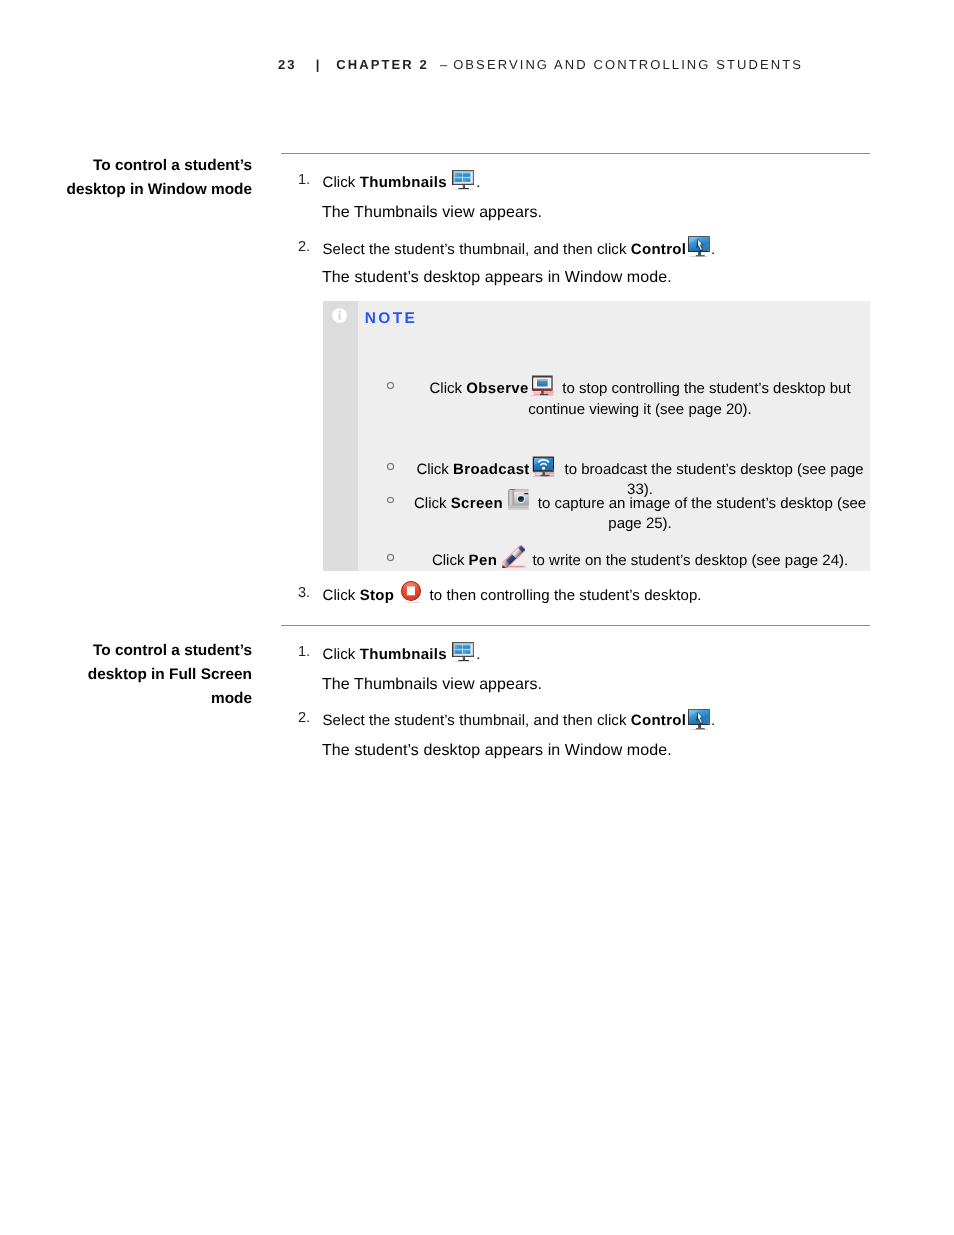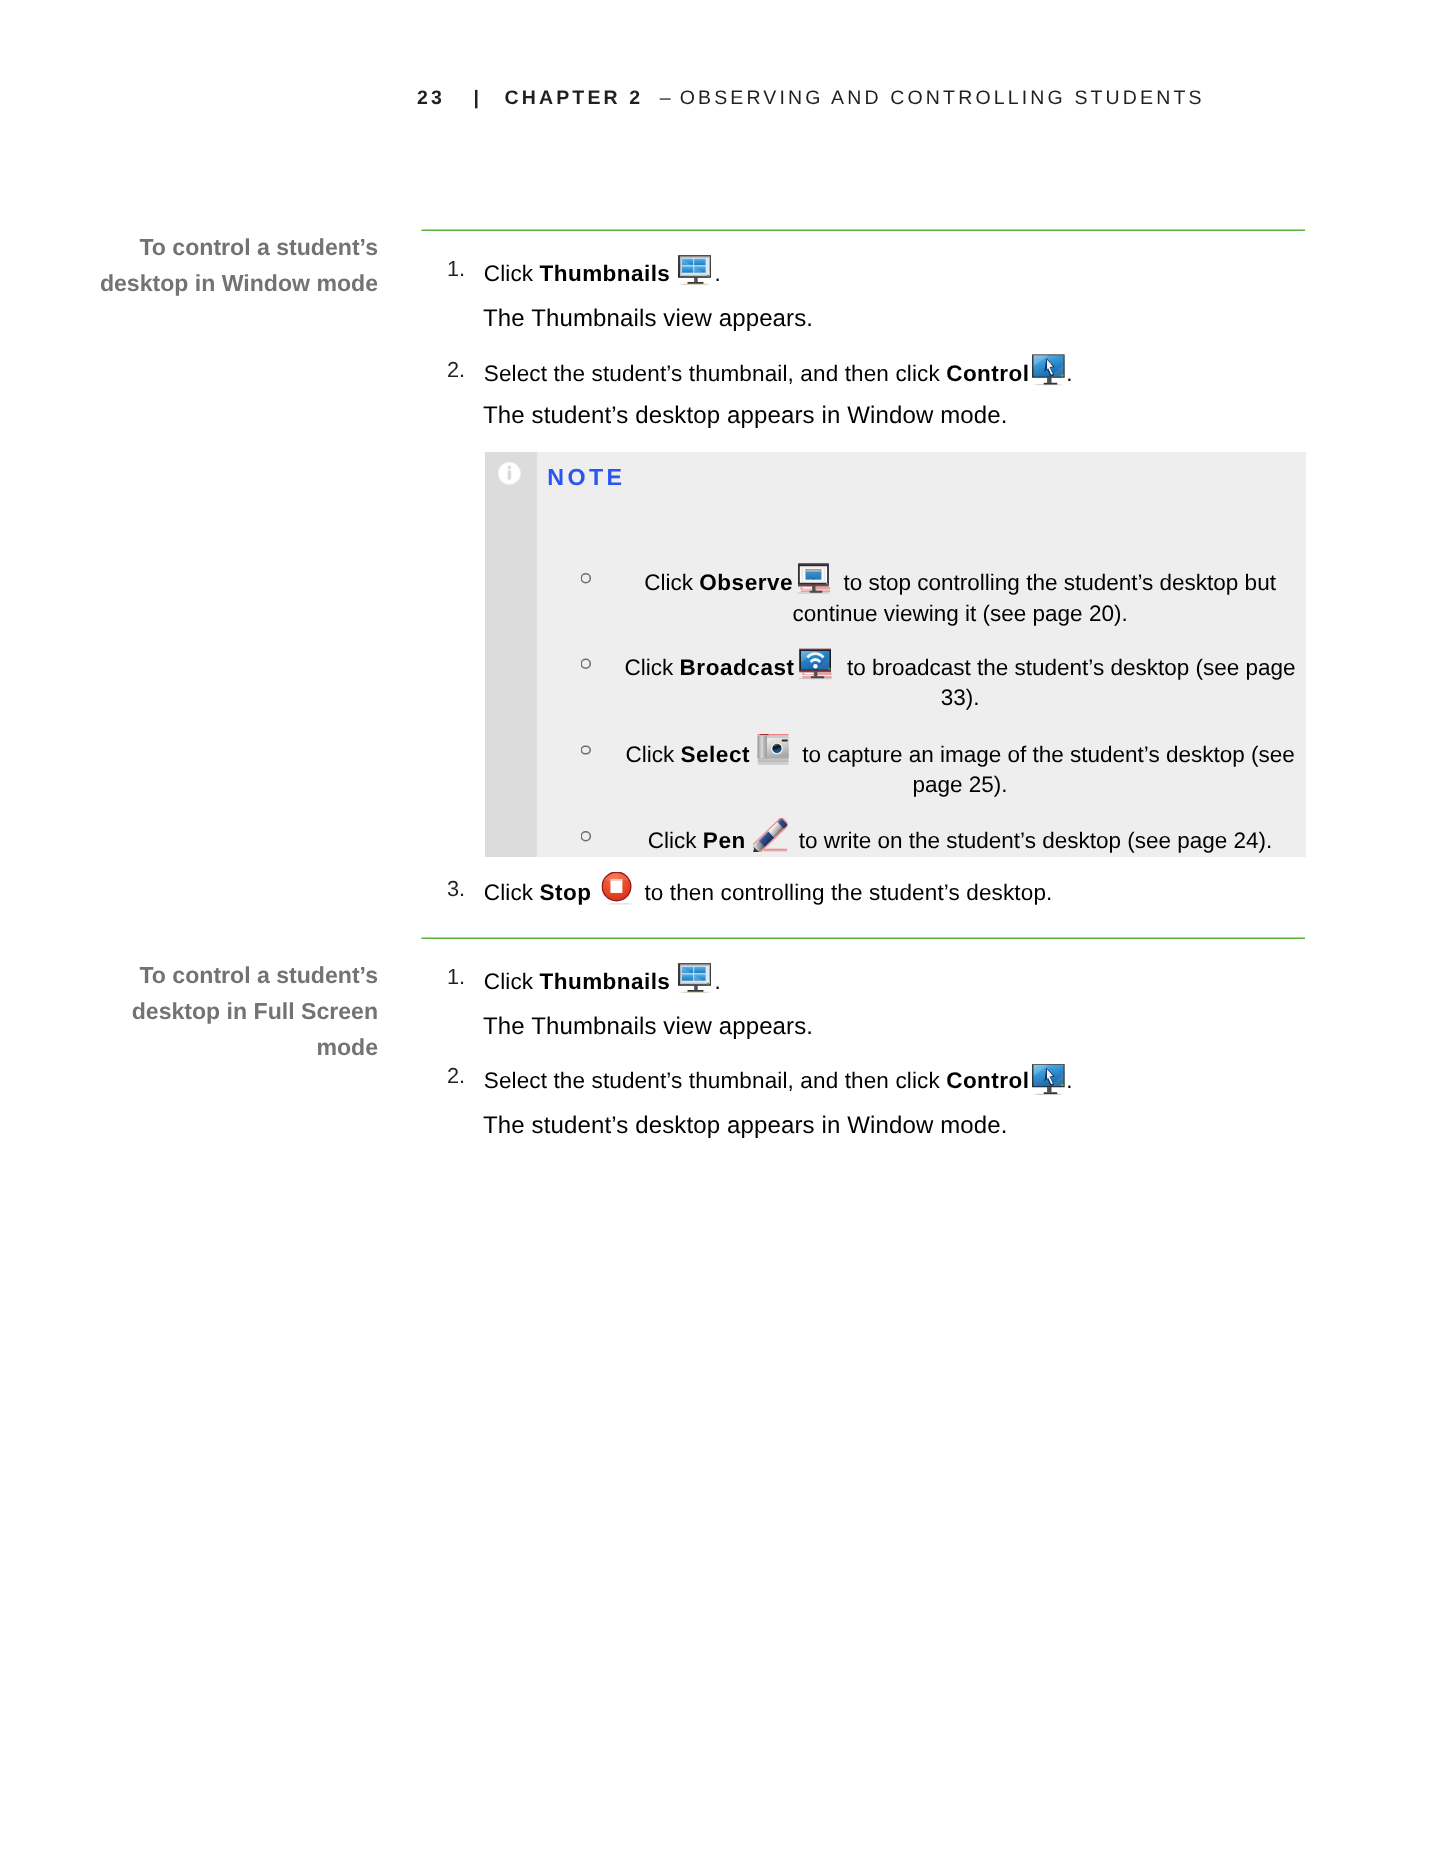--- a/index.html
+++ b/index.html
@@ -18,21 +18,21 @@
   .rhead .bar  { font-weight:bold; margin-left:19px; }
   .rhead .chap { font-weight:bold; letter-spacing:2.1px; margin-left:17px; }
   .rhead .dash { margin-left:11px; letter-spacing:0; }
   .rhead .rest { letter-spacing:2.1px; margin-left:6px; }
 
   
   .rule { position:absolute; left:281px; width:589px; height:1.6px; background:#5bb03c; }
 
   
   .side { position:absolute; width:190px; left:62px; text-align:right;
-          font-weight:bold; font-size:15.4px; line-height:23.9px; color:#737373; }
+          font-weight:bold; font-size:15.4px; line-height:23.9px; color:#000000; }
 
   
   .step { position:absolute; left:298px; }
   .step .num { position:absolute; left:0; top:0; font-size:14.5px; line-height:14.5px; color:#231f20; }
   .step .txt { position:absolute; left:24.5px; top:0px; width:548px; font-size:15px; line-height:20px; letter-spacing:0.09px; }
   .step .txt b { font-weight:bold; letter-spacing:0.3px; }
   .result { position:absolute; left:322px; width:548px; font-size:16px; line-height:20px; letter-spacing:0.09px; }
 
   
   .note { position:absolute; left:322.5px; top:300.6px; width:547.5px; height:270px; background:#eeeeee; }
@@ -180,21 +180,21 @@
 <rect x="22" y="25" width="182" height="110" fill="#fdfdfd"></rect>
 <rect x="32" y="32" width="162" height="96" fill="#e9e9e9"></rect>
 <rect x="44" y="39" width="138" height="82" fill="#f9f9f9"></rect>
 <rect x="60" y="44" width="106" height="70" fill="#6f6f6f"></rect>
 <rect x="64" y="47" width="99" height="19" fill="url(#ogTit)"></rect>
 <rect x="64" y="66" width="99" height="45" fill="url(#ogScr)"></rect>
 <rect x="107" y="104" width="11" height="8" fill="#4d4d4d"></rect>
 <rect x="196" y="135" width="13" height="10" fill="#6faf3c"></rect>
 </svg></span><span> to stop controlling the student’s desktop but continue viewing it (see page 20).</span></span>
     </div>
-  <div class="bitem" style="top:436px">
+  <div class="bitem" style="top:460px">
       <span class="bul"></span>
       <span class="btx"><span>Click </span><b>Broadcast</b><span class="iw" style="width:23.1px;top:-17.2px;margin:0 5.8px 0 1.8px"><svg class="icon" width="23.1" height="21.4" viewBox="0 0 231 214">
 <defs>
 <linearGradient id="bgScr" x1="0.1" y1="0" x2="0.6" y2="1">
                 <stop offset="0" stop-color="#55abdf"></stop>
                 <stop offset="0.4" stop-color="#2685c8"></stop>
                 <stop offset="1" stop-color="#1b5fa3"></stop>
               </linearGradient>
 </defs>
 <rect x="28" y="165" width="196" height="15" fill="#ef9fa1"></rect>
@@ -211,21 +211,21 @@
 <path d="M20 20 L126 20 L20 96 Z" fill="#ffffff" opacity="0.14"></path>
 <path d="M124 144 L210 60 L210 144 Z" fill="#ffffff" opacity="0.07"></path>
 <path d="M56 56 A78 78 0 0 1 176 56 L163 70 A59 59 0 0 0 69 70 Z" fill="#eef5fa"></path>
 <path d="M78 86 A48 48 0 0 1 154 86 L142 100 A31 31 0 0 0 90 100 Z" fill="#eef5fa"></path>
 <circle cx="116" cy="122" r="15" fill="#ffffff"></circle>
 <rect x="204" y="134" width="13" height="10" fill="#6faf3c"></rect>
 </svg></span><span> to broadcast the student’s desktop (see page 33).</span></span>
     </div>
   <div class="bitem" style="top:493.6px">
       <span class="bul"></span>
-      <span class="btx"><span>Click </span><b>Select</b><span class="iw" style="width:22.4px;top:-18.1px;margin:0 4.5px 0 3.8px"><svg class="icon" width="22.4" height="21.7" viewBox="0 0 224 217">
+      <span class="btx"><span>Click </span><b>Screen</b><span class="iw" style="width:22.4px;top:-18.1px;margin:0 4.5px 0 3.8px"><svg class="icon" width="22.4" height="21.7" viewBox="0 0 224 217">
 <defs>
 <linearGradient id="capLeft" x1="0" y1="0" x2="1" y2="0">
                 <stop offset="0" stop-color="#8f8f8f"></stop>
                 <stop offset="0.18" stop-color="#b5b5b5"></stop>
                 <stop offset="0.45" stop-color="#d9d9d9"></stop>
                 <stop offset="0.72" stop-color="#b2b2b2"></stop>
                 <stop offset="1" stop-color="#9b9b9b"></stop>
               </linearGradient>
 <linearGradient id="capFace" x1="0" y1="0" x2="0.3" y2="1">
                 <stop offset="0" stop-color="#efefef"></stop>

